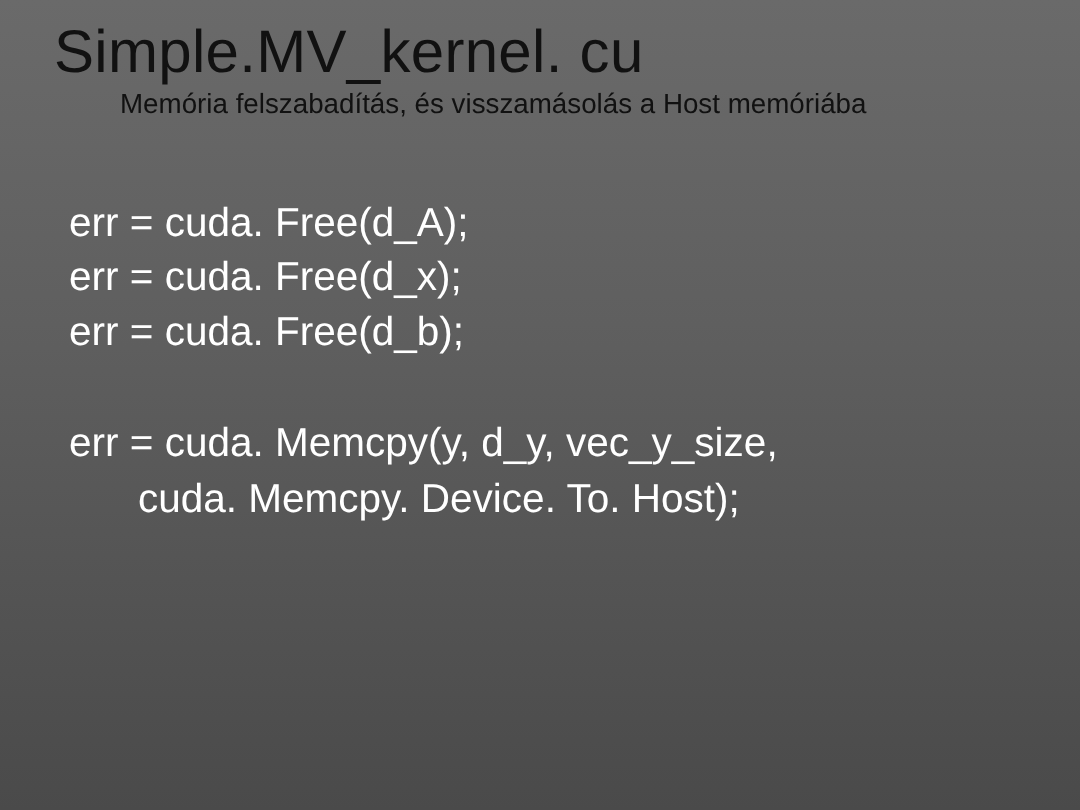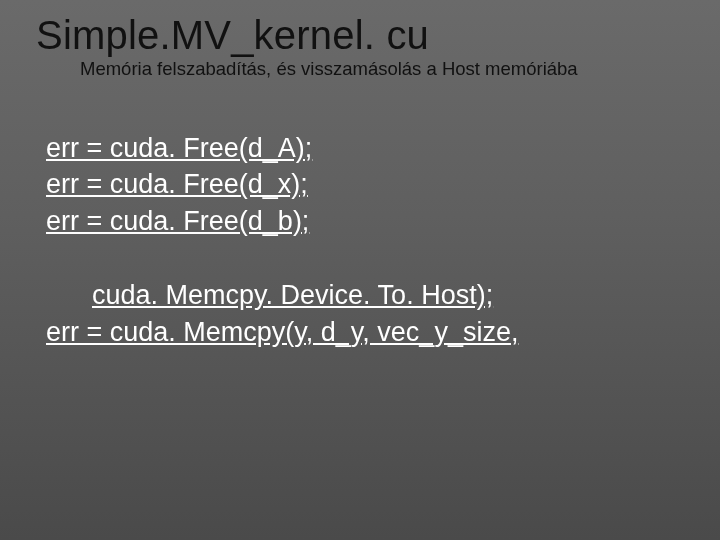--- a/index.html
+++ b/index.html
@@ -32,37 +32,36 @@
   }
   .code-block {
     color: #fff;
     font-size: 27px;
     font-weight: 400;
     line-height: 1.35;
     padding-left: 10px;
   }
   .code-line {
     white-space: pre;
-    text-decoration: underline;
   }
   .gap {
     height: 38px;
   }
   .indent {
     padding-left: 46px;
   }
 </style>
 </head>
 <body>
 
 <div class="slide">
   <div class="title">Simple.MV_kernel. cu</div>
   <div class="subtitle">Memória felszabadítás, és visszamásolás a Host memóriába</div>
 
   <div class="code-block">
     <div class="code-line">err = cuda. Free(d_A);</div>
     <div class="code-line">err = cuda. Free(d_x);</div>
     <div class="code-line">err = cuda. Free(d_b);</div>
     <div class="gap"></div>
+    <div class="code-line">err = cuda. Memcpy(y, d_y, vec_y_size,</div>
     <div class="code-line indent">cuda. Memcpy. Device. To. Host);</div>
-    <div class="code-line">err = cuda. Memcpy(y, d_y, vec_y_size,</div>
   </div>
 </div>
 
 </body></html>

